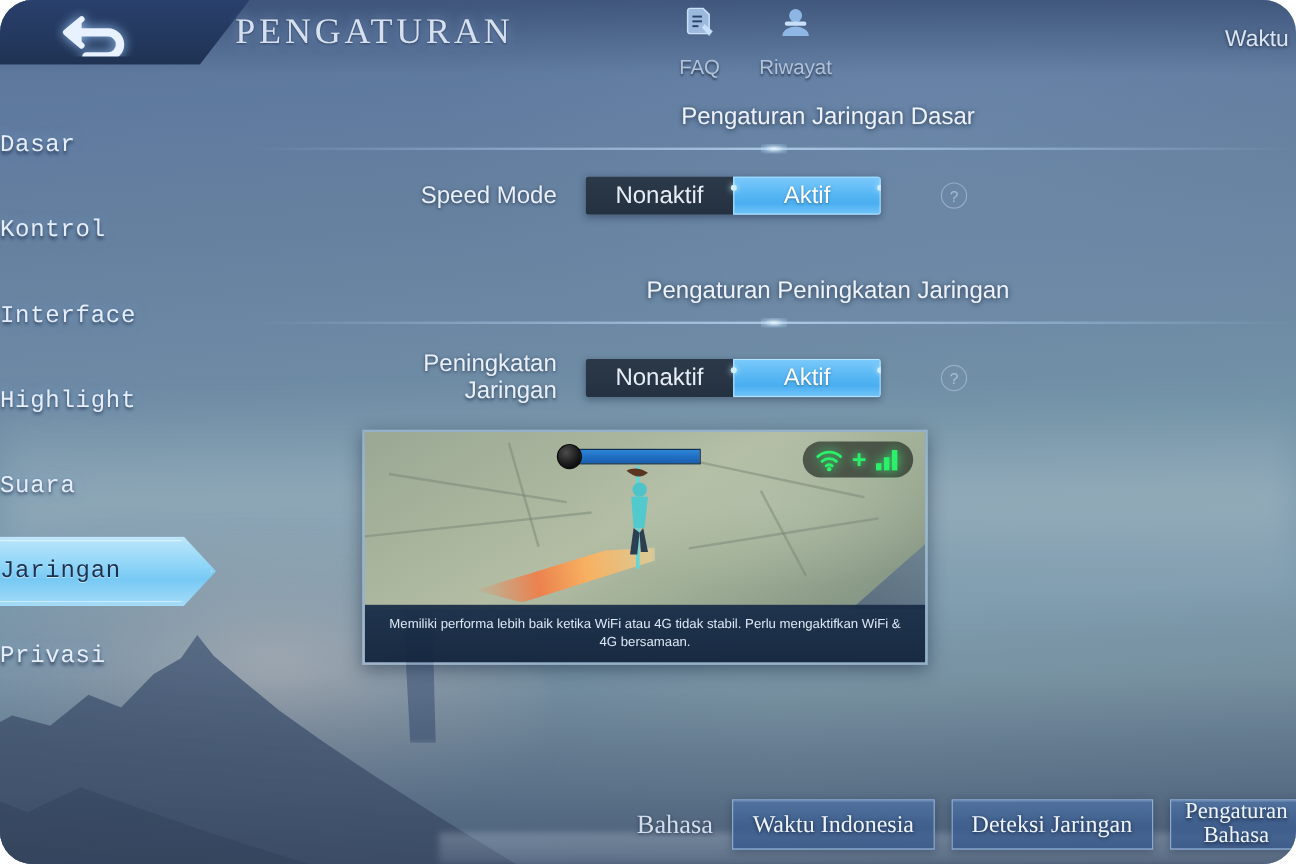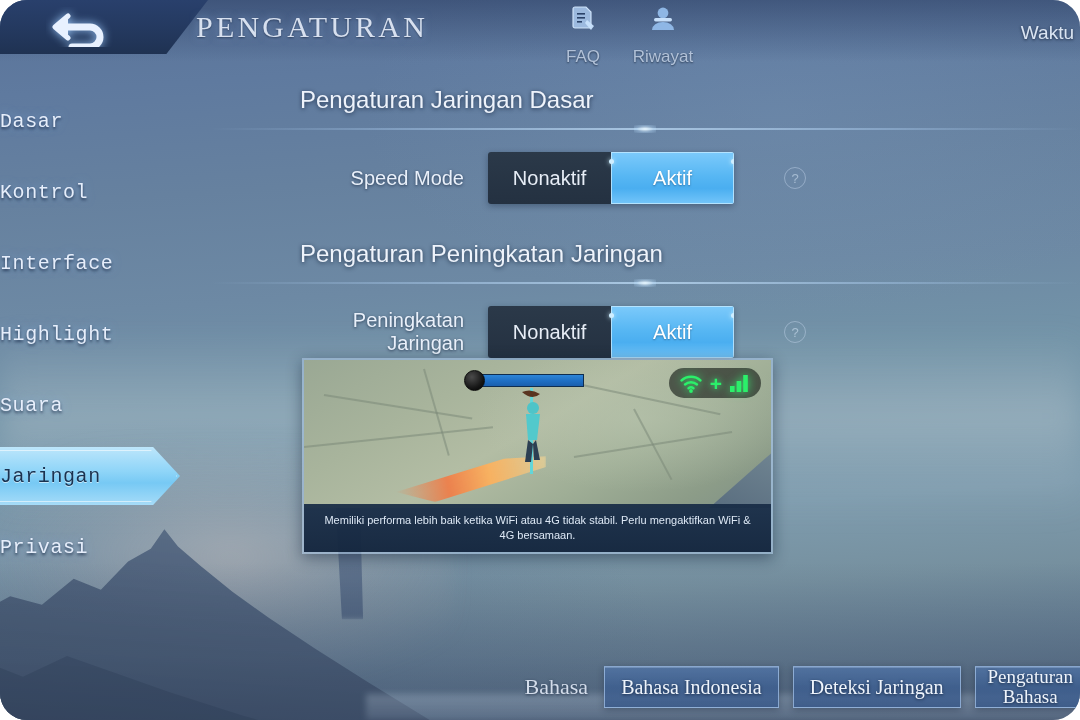--- a/index.html
+++ b/index.html
@@ -135,22 +135,22 @@
   .side-hl::after {
     content:""; position:absolute; left:3px; top:3px; right:3px; bottom:3px;
     border:1.5px solid rgba(255,255,255,0.55);
     clip-path:polygon(0 0, 86% 0, 100% 50%, 86% 100%, 0 100%);
   }
 
   
   .content { position:absolute; left:210px; top:86px; right:0; bottom:66px; z-index:4; }
 
   .section-head {
-    text-align:left;
-    font-size:24px; color:#eef3fb;
+    text-align:center;
+    font-size:20px; color:#eef3fb;
     text-shadow:0 1px 4px rgba(14,28,52,0.75);
     padding-left:90px;
   }
   .divider {
     position:relative;
     height:2px; margin-top:14px;
     background:linear-gradient(90deg, rgba(160,195,235,0) 0%, rgba(172,205,240,0.42) 22%, rgba(196,226,252,0.70) 50%, rgba(172,205,240,0.42) 78%, rgba(160,195,235,0) 100%);
   }
   .divider::after {
     content:""; position:absolute; left:50%; top:-3px; width:22px; height:8px;
@@ -158,21 +158,21 @@
     background:radial-gradient(ellipse at center, rgba(235,248,255,0.95) 0%, rgba(190,225,255,0.35) 55%, rgba(190,225,255,0) 100%);
   }
 
   .setting-row { display:flex; align-items:center; margin-top:22px; padding-left:118px; }
   .setting-label {
     width:160px; text-align:right; padding-right:24px;
     font-size:20px; color:#e9f0fa; line-height:1.15;
     text-shadow:0 1px 3px rgba(14,28,52,0.7);
   }
 
-  .toggle { display:flex; height:52px; border-radius:3px; overflow:hidden; box-shadow:0 2px 6px rgba(12,26,48,0.35); }
+  .toggle { display:flex; height:32px; border-radius:3px; overflow:hidden; box-shadow:0 2px 6px rgba(12,26,48,0.35); }
   .seg {
     width:123px; display:flex; align-items:center; justify-content:center;
     font-size:20px; cursor:pointer; position:relative;
   }
   .seg.off { background:linear-gradient(180deg, #2b3949 0%, #243141 100%); color:#e7edf6; }
   .seg.on {
     background:linear-gradient(180deg, #7ccafb 0%, #56b6f3 48%, #4aaef0 70%, #74c6fa 100%);
     color:#ffffff;
     text-shadow:0 1px 2px rgba(22,70,112,0.55);
     box-shadow:inset 0 0 0 1px rgba(190,232,255,0.85);
@@ -370,21 +370,21 @@
 
     <div class="setting-row">
       <div class="setting-label">Speed Mode</div>
       <div class="toggle">
         <div class="seg off">Nonaktif</div>
         <div class="seg on">Aktif</div>
       </div>
       <div class="help">?</div>
     </div>
 
-    <div class="section-head" style="margin-top:36px">Pengaturan Peningkatan Jaringan</div>
+    <div class="section-head" style="margin-top:52px">Pengaturan Peningkatan Jaringan</div>
     <div class="divider"></div>
 
     <div class="setting-row">
       <div class="setting-label">
         <div>Peningkatan</div>
         <div>Jaringan</div>
       </div>
       <div class="toggle">
         <div class="seg off">Nonaktif</div>
         <div class="seg on">Aktif</div>
@@ -436,21 +436,21 @@
         </div>
       </div>
 
       <div class="preview-caption">Memiliki performa lebih baik ketika WiFi atau 4G tidak stabil. Perlu mengaktifkan WiFi &amp; 4G bersamaan.</div>
     </div>
   </div>
 
   <div class="bottombar">
     <div class="shelf"></div>
     <div class="bahasa-label">Bahasa</div>
-    <div class="btn">Bahasa Indonesia</div>
+    <div class="btn">Waktu Indonesia</div>
     <div class="btn">Deteksi Jaringan</div>
     <div class="btn two-line last">
       <span>Pengaturan</span>
       <span>Bahasa</span>
     </div>
   </div>
 
 </div>
 
 </body></html>

